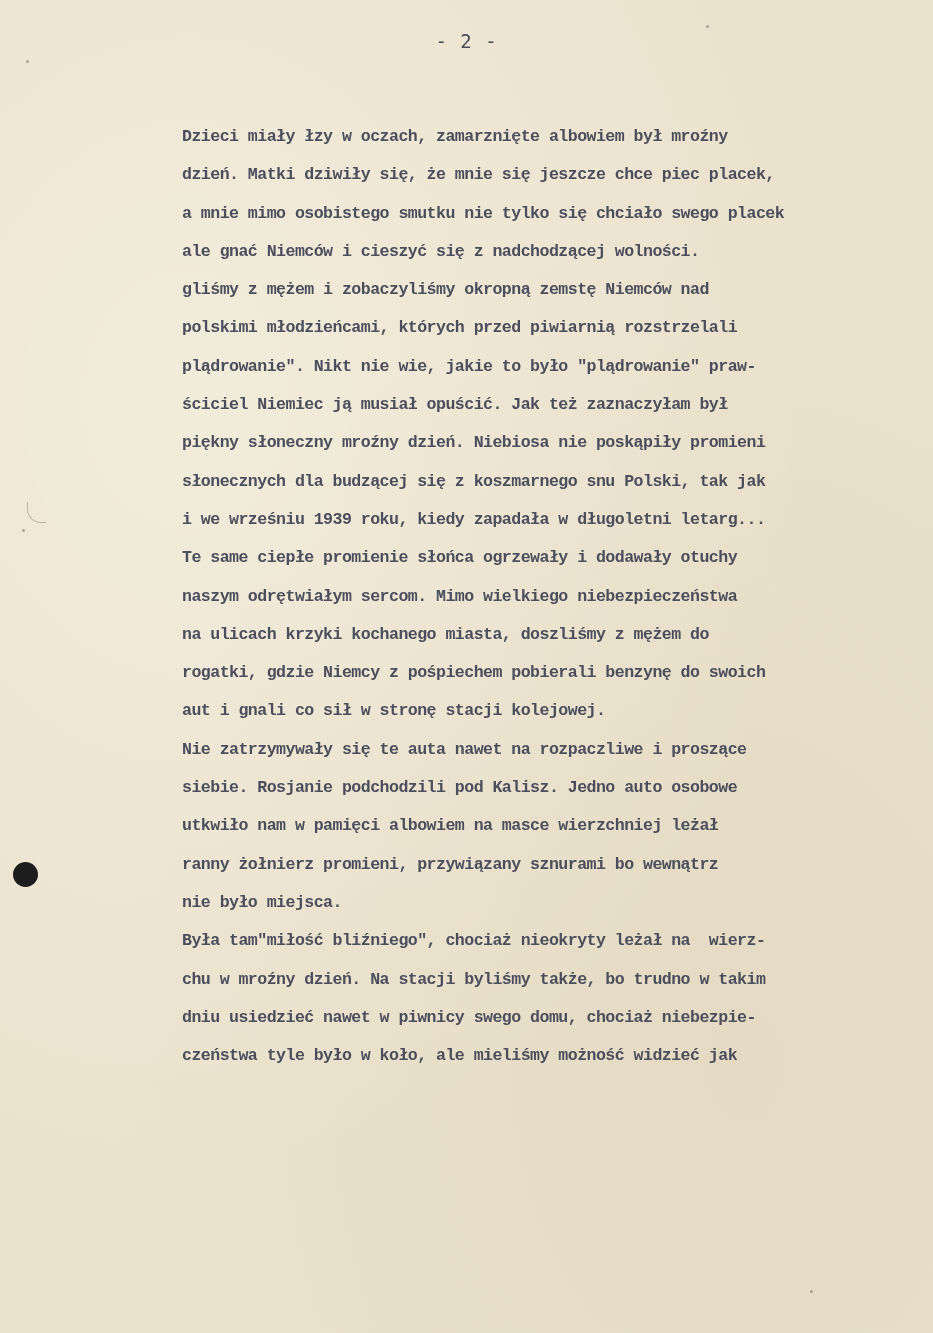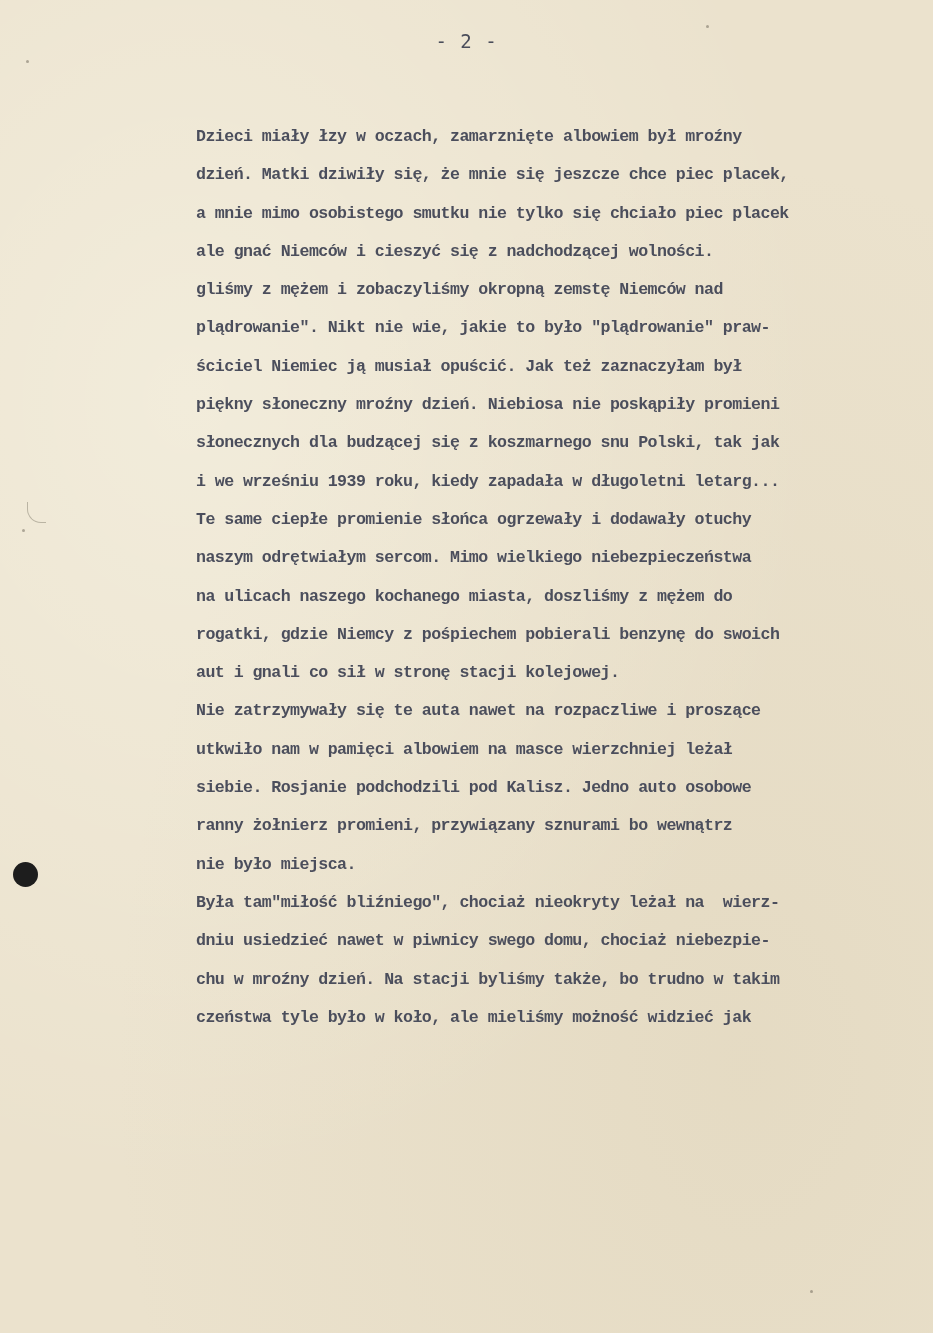--- a/index.html
+++ b/index.html
@@ -36,21 +36,21 @@
     }
     .page-number span { display: inline-block; margin-left: 0; position: relative; left: 0; }
     .page-number-inner {
       position: absolute;
       left: 424px;
       top: 0;
       white-space: pre;
     }
     .body-text {
       position: absolute;
-      left: 196px;
+      left: 182px;
       top: 118px;
       width: 733px;
       font-family: "Liberation Mono", "DejaVu Sans Mono", monospace;
       font-size: 16.6px;
       font-weight: bold;
       color: #4b4e5c;
       line-height: 38.3px;
       letter-spacing: -0.55px;
     }
     .line {
@@ -90,41 +90,42 @@
 
 <div class="page">
 
   <div class="page-number">
     <span class="page-number-inner">- 2 -</span>
   </div>
 
   <div class="body-text">
     <span class="line">Dzieci miały łzy w oczach, zamarznięte albowiem był mroźny</span>
     <span class="line">dzień. Matki dziwiły się, że mnie się jeszcze chce piec placek,</span>
-    <span class="line">a mnie mimo osobistego smutku nie tylko się chciało piec placek</span>
+    <span class="line">a mnie mimo osobistego smutku nie tylko się chciało swego placek</span>
     <span class="line">ale gnać Niemców i cieszyć się z nadchodzącej wolności.</span>
     <span class="line">gliśmy z mężem i zobaczyliśmy okropną zemstę Niemców nad</span>
+    <span class="line">polskimi młodzieńcami, których przed piwiarnią rozstrzelali</span>
     <span class="line">plądrowanie". Nikt nie wie, jakie to było "plądrowanie" praw-</span>
     <span class="line">ściciel Niemiec ją musiał opuścić. Jak też zaznaczyłam był</span>
     <span class="line">piękny słoneczny mroźny dzień. Niebiosa nie poskąpiły promieni</span>
     <span class="line">słonecznych dla budzącej się z koszmarnego snu Polski, tak jak</span>
     <span class="line">i we wrześniu 1939 roku, kiedy zapadała w długoletni letarg...</span>
     <span class="line">Te same ciepłe promienie słońca ogrzewały i dodawały otuchy</span>
     <span class="line">naszym odrętwiałym sercom. Mimo wielkiego niebezpieczeństwa</span>
-    <span class="line">na ulicach naszego kochanego miasta, doszliśmy z mężem do</span>
+    <span class="line">na ulicach krzyki kochanego miasta, doszliśmy z mężem do</span>
     <span class="line">rogatki, gdzie Niemcy z pośpiechem pobierali benzynę do swoich</span>
     <span class="line">aut i gnali co sił w stronę stacji kolejowej.</span>
     <span class="line">Nie zatrzymywały się te auta nawet na rozpaczliwe i proszące</span>
+    <span class="line">siebie. Rosjanie podchodzili pod Kalisz. Jedno auto osobowe</span>
     <span class="line">utkwiło nam w pamięci albowiem na masce wierzchniej leżał</span>
-    <span class="line">siebie. Rosjanie podchodzili pod Kalisz. Jedno auto osobowe</span>
     <span class="line">ranny żołnierz promieni, przywiązany sznurami bo wewnątrz</span>
     <span class="line">nie było miejsca.</span>
     <span class="line">Była tam"miłość bliźniego", chociaż nieokryty leżał na  wierz-</span>
+    <span class="line">chu w mroźny dzień. Na stacji byliśmy także, bo trudno w takim</span>
     <span class="line">dniu usiedzieć nawet w piwnicy swego domu, chociaż niebezpie-</span>
-    <span class="line">chu w mroźny dzień. Na stacji byliśmy także, bo trudno w takim</span>
     <span class="line">czeństwa tyle było w koło, ale mieliśmy możność widzieć jak</span>
   </div>
 
   <div class="punch-hole"></div>
   <div class="margin-mark"></div>
 
   <div class="speck" style="left:26px;top:60px;"></div>
   <div class="speck" style="left:706px;top:25px;"></div>
   <div class="speck" style="left:22px;top:529px;"></div>
   <div class="speck" style="left:810px;top:1290px;"></div>

